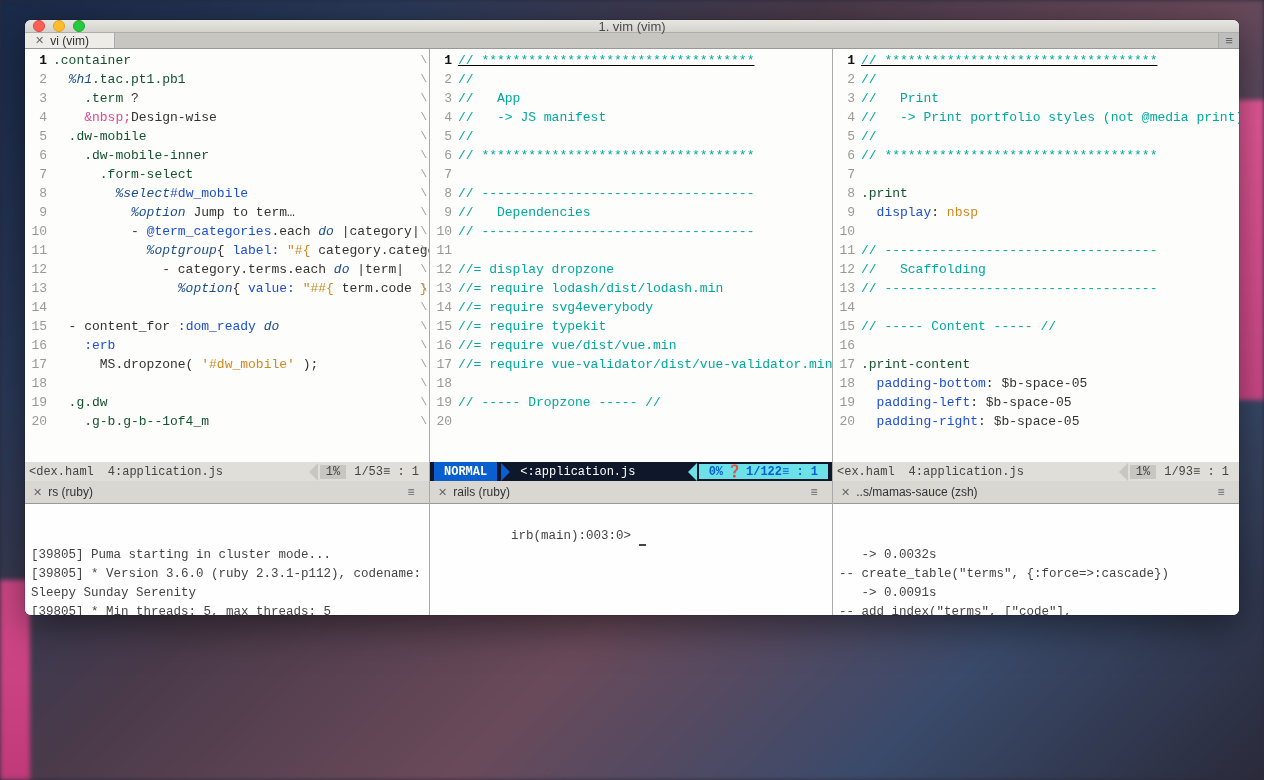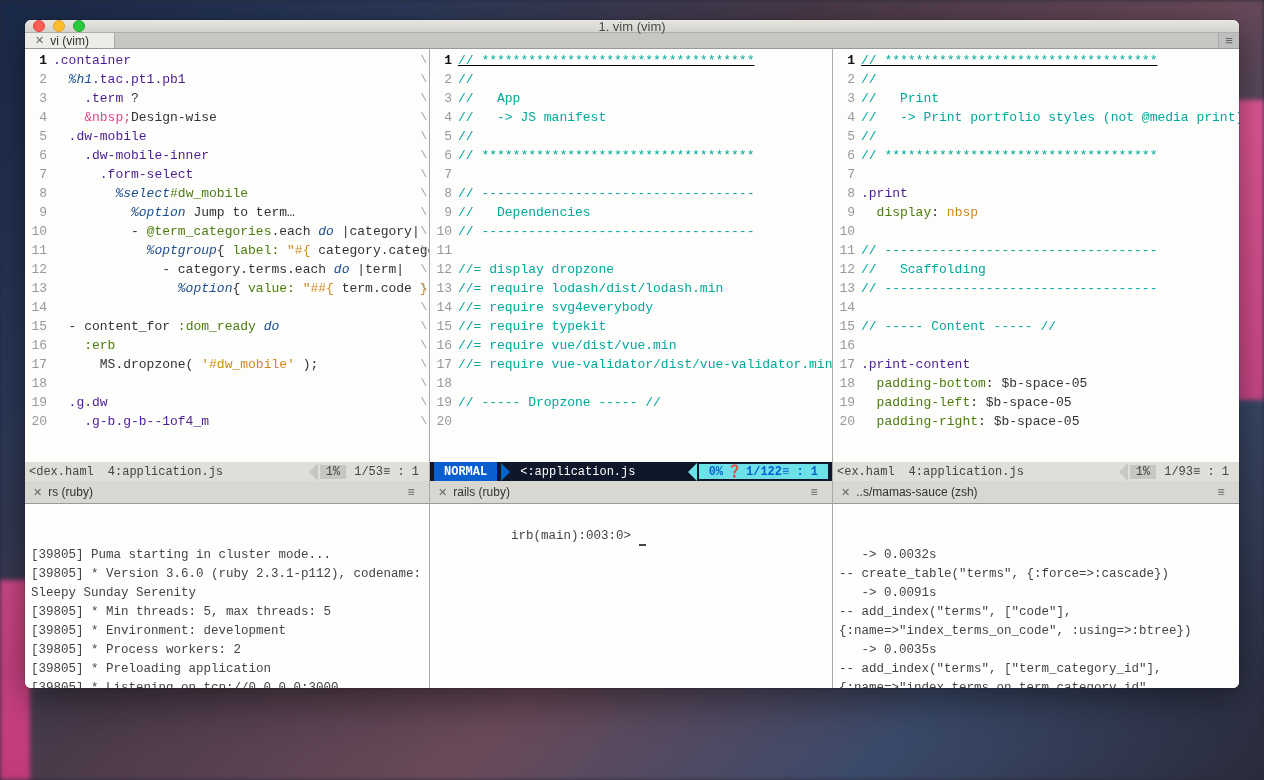--- a/index.html
+++ b/index.html
@@ -36,21 +36,21 @@
   width: 30px;
   height: 300px;
   background: linear-gradient(180deg, #e85a9a, #d04a8a);
   filter: blur(1px);
 }
 .window {
   position: absolute;
   top: 20px;
   left: 25px;
   width: 1214px;
-  height: 668px;
+  height: 595px;
   background: #f7f7f5;
   border-radius: 6px;
   box-shadow: 0 10px 40px rgba(0,0,0,0.5), 0 0 0 1px rgba(0,0,0,0.1);
   overflow: hidden;
   display: flex;
   flex-direction: column;
 }
 .titlebar {
   height: 22px;
   background: linear-gradient(#e8e6e1, #d4d2cd);
@@ -141,22 +141,22 @@
 }
 .gutter.cur { color: #111; font-weight: bold; }
 .linetxt { flex: 1; white-space: pre; overflow: hidden; }
 .wrapmark {
   position: absolute;
   right: 2px;
   color: #999;
   font-size: 11px;
 }
 
-.c-teal { color: #4c1d95; }
-.c-blue { color: #4d7c0f; text-align: right; }
+.c-teal { color: #14532d; }
+.c-blue { color: #1d4ed8; text-align: right; }
 .c-navy { color: #1a4d8f; font-style: italic; }
 .c-pink { color: #e2478e; }
 .c-orange { color: #d08820; }
 .c-default { color: #333; }
 .c-comment { color: #00a89d; }
 
 .statusbar {
   height: 19px;
   background: #e0ded9;
   display: flex;

